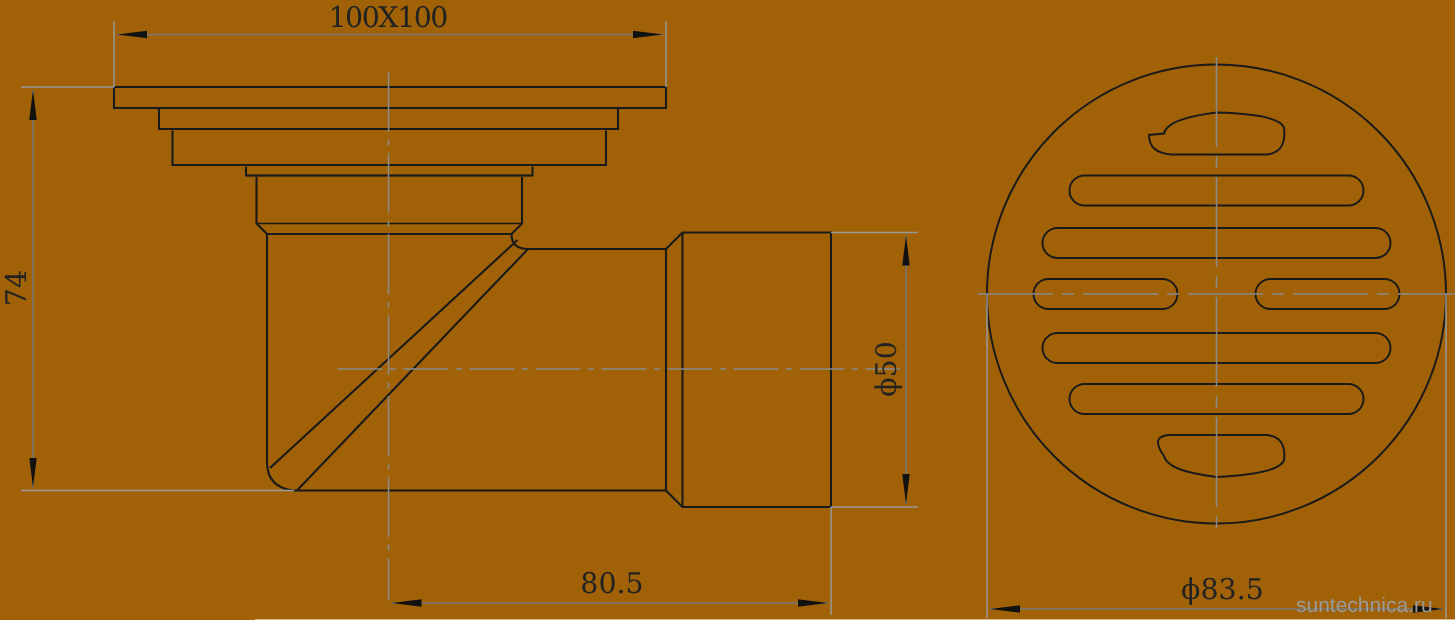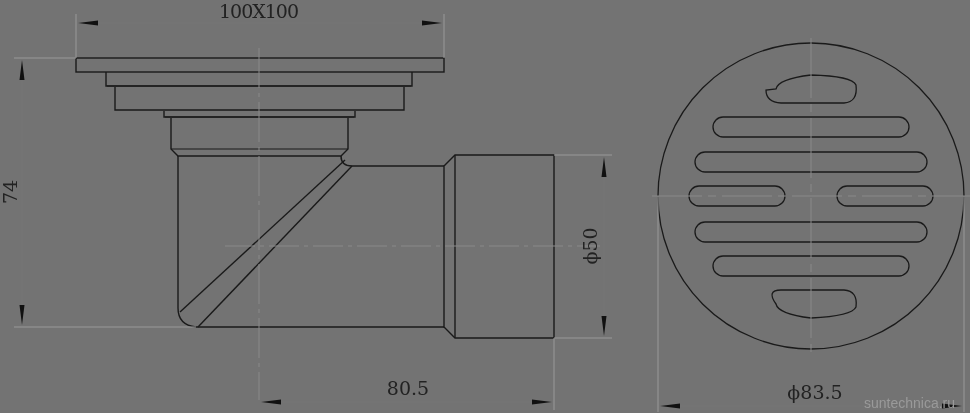--- a/index.html
+++ b/index.html
@@ -1,16 +1,16 @@
 <!DOCTYPE html>
 <html><head>
 <meta charset="utf-8">
 <style>
   html,body{margin:0;padding:0;background:#ffffff;}
-  #canvas{position:relative;width:970px;height:413px;overflow:hidden;background:#737373;}
+  #canvas{position:relative;width:970px;height:413px;overflow:hidden;background:#a16207;}
   svg{position:absolute;left:0;top:0;}
   .dimtext{font-family:"DejaVu Serif","Liberation Serif",serif;font-size:19px;fill:#222;}
   .wm{font-family:"Liberation Sans","DejaVu Sans",sans-serif;font-size:14px;fill:#9a9a9a;}
 </style>
 </head>
 <body>
 
 <div id="canvas">
 <svg width="970" height="413" viewBox="0 0 970 413">
   <defs>

